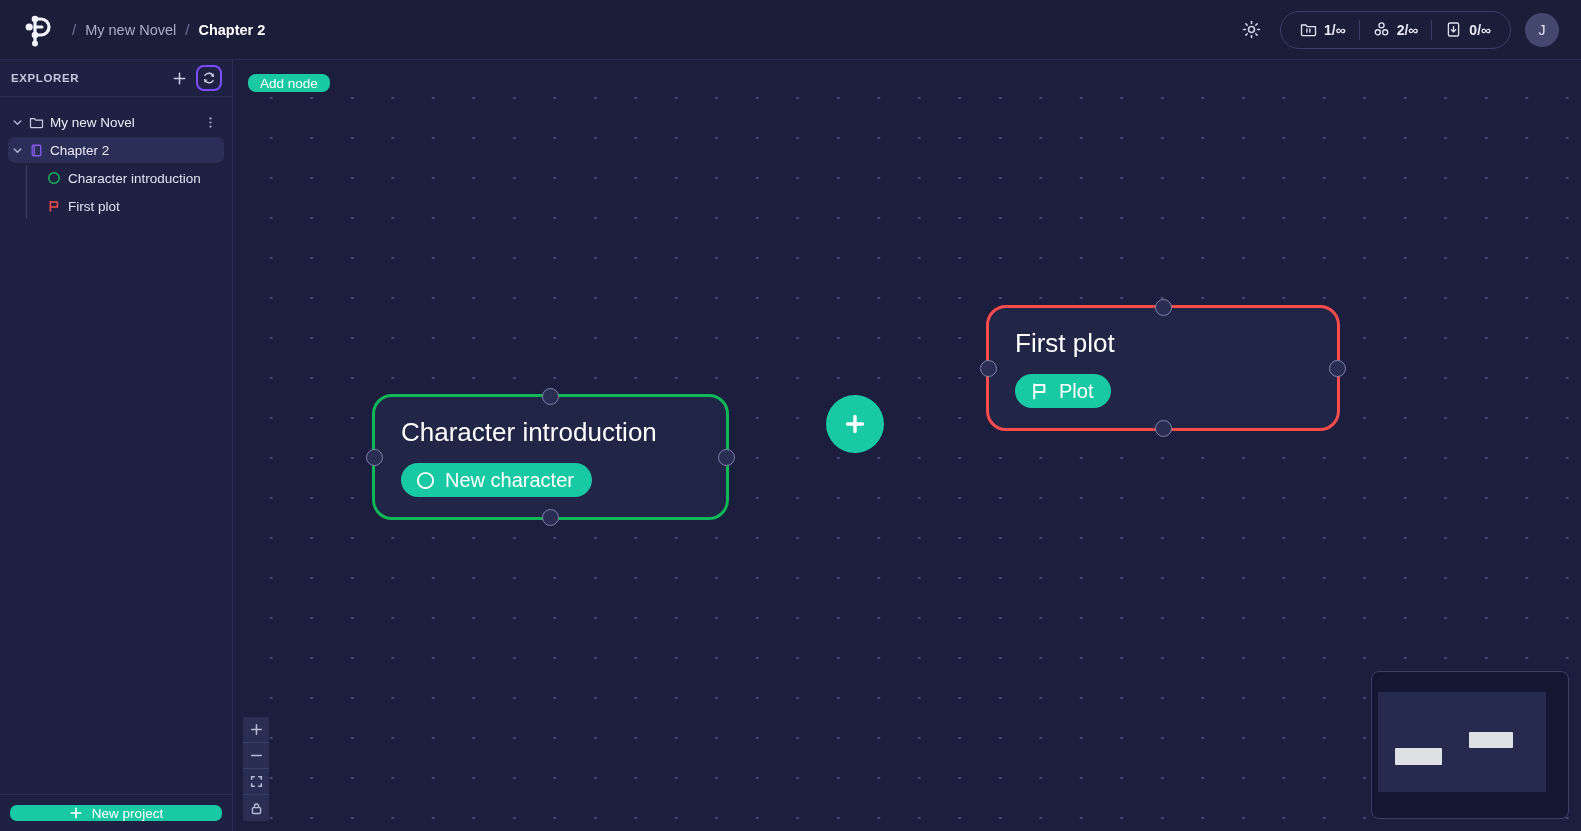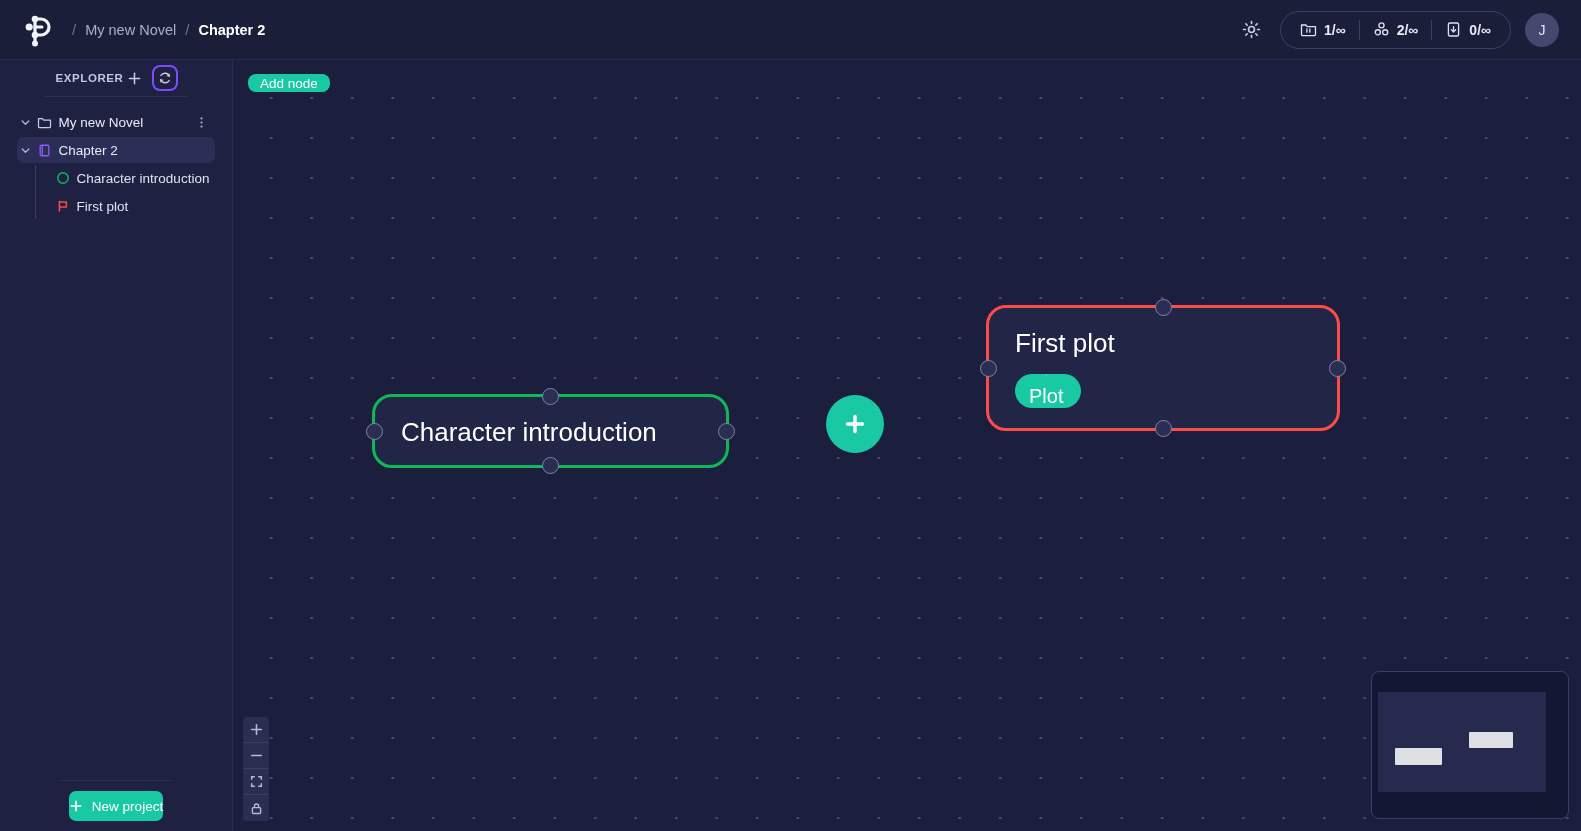--- a/index.html
+++ b/index.html
@@ -52,21 +52,20 @@
   
   .body { flex: 1; display: flex; min-height: 0; position: relative; }
 
   
   .sidebar {
     width: 233px; flex: 0 0 233px;
     background: #1e2142;
     border-right: 1px solid #2a2e52;
     display: flex; flex-direction: column;
     position: relative;
-    align-items: center;
   }
   .explorer-head {
     height: 37px; flex: 0 0 37px;
     display: flex; align-items: center;
     padding: 0 10px 0 11px;
     border-bottom: 1px solid #2a2e52;
   }
   .explorer-title {
     font-size: 11.5px; letter-spacing: .6px; color: #c3c7de; font-weight: bold;
   }
@@ -94,21 +93,21 @@
   .row.lvl1 { padding-left: 18px; }
   .row.lvl2 { padding-left: 36px; }
   .indent-guide {
     position: absolute; left: 26px; top: 0; bottom: 0; width: 1px; background: #383d66;
   }
   .kids { position: relative; }
   .side-footer {
     flex: 0 0 auto; padding: 10px; border-top: 1px solid #2a2e52;
   }
   .newproj {
-    width: 100%; height: 30px; border: none; border-radius: 7px;
+    width: 100%; height: 16px; border: none; border-radius: 7px;
     background: #19c9a4; color: #ffffff; font-size: 13.5px; font-family: inherit;
     display: flex; align-items: center; justify-content: center; gap: 9px; cursor: pointer;
   }
 
   
   .canvas {
     flex: 1; position: relative; overflow: hidden;
     background-color: #1b1e3c;
     background-image: radial-gradient(#464b74 1.1px, transparent 1.2px);
     background-size: 40.5px 40px;
@@ -126,21 +125,21 @@
     position: absolute; z-index: 8;
     background: #212546; border-radius: 20px;
     padding: 22px 26px 20px 26px;
   }
   .node.green { border: 3px solid #10b759; }
   .node.red   { border: 3px solid #fb4b4b; }
   .node-title { color: #ffffff; font-size: 26px; line-height: 1; white-space: nowrap; }
   .badge {
     display: inline-flex; align-items: center; gap: 9px;
     height: 34px; border-radius: 17px; padding: 0 18px 0 14px;
-    background: #19c9a4; color: #ffffff; font-size: 20px; margin-top: 18px; flex-direction: column;
+    background: #19c9a4; color: #ffffff; font-size: 20px; margin-top: 18px;
   }
   .handle {
     position: absolute; width: 17px; height: 17px; border-radius: 50%;
     background: #2a2e52; border: 1.5px solid #7e83ab; z-index: 10; cursor: crosshair;
   }
   .h-top    { top: -9px; left: 50%; margin-left: -8.5px; }
   .h-bottom { bottom: -9px; left: 50%; margin-left: -8.5px; }
   .h-left   { left: -9px; top: 50%; margin-top: -8.5px; }
   .h-right  { right: -9px; top: 50%; margin-top: -8.5px; }
 
@@ -349,20 +348,26 @@
 
       <button class="add-node-btn">Add node</button>
 
       <svg class="edge-layer">
         <path d="M 490 407 C 560 407 560 320 620 320 C 680 320 690 318 730 318" fill="none" stroke="#fb4b4b" stroke-width="4.5" stroke-linecap="round"></path>
         <path d="M 718 304 L 750 319 L 718 334 Z" fill="#fb4b4b"></path>
       </svg>
 
       <div class="node green" style="left:139px; top:334px; width:357px;">
         <div class="node-title">Character introduction</div>
+        <div class="badge">
+          <svg width="21" height="21" viewBox="0 0 22 22">
+            <circle cx="11" cy="11" r="8" fill="none" stroke="#ffffff" stroke-width="2"></circle>
+          </svg>
+          <span>New character</span>
+        </div>
         <div class="handle h-top"></div>
         <div class="handle h-bottom"></div>
         <div class="handle h-left"></div>
         <div class="handle h-right"></div>
       </div>
 
       <div class="node red" style="left:753px; top:245px; width:354px;">
         <div class="node-title">First plot</div>
         <div class="badge">
           <svg width="21" height="21" viewBox="0 0 22 22">

